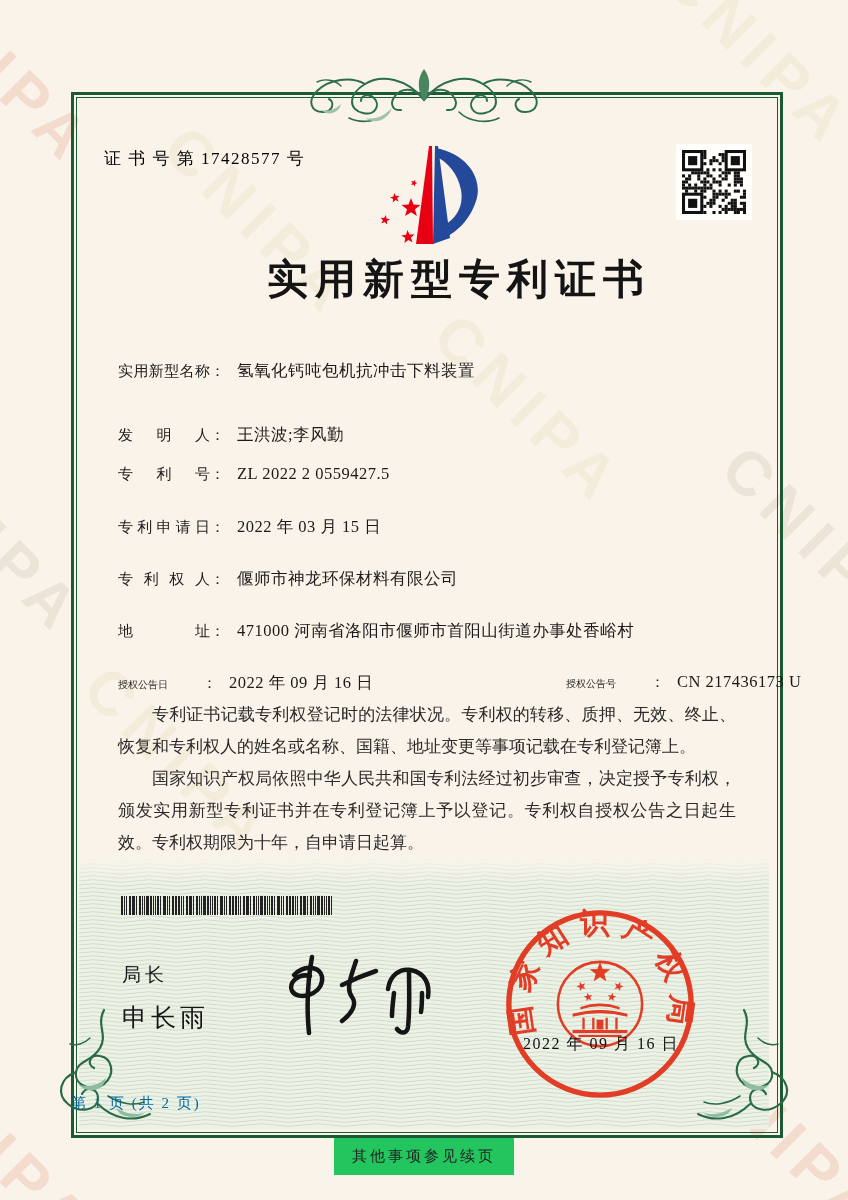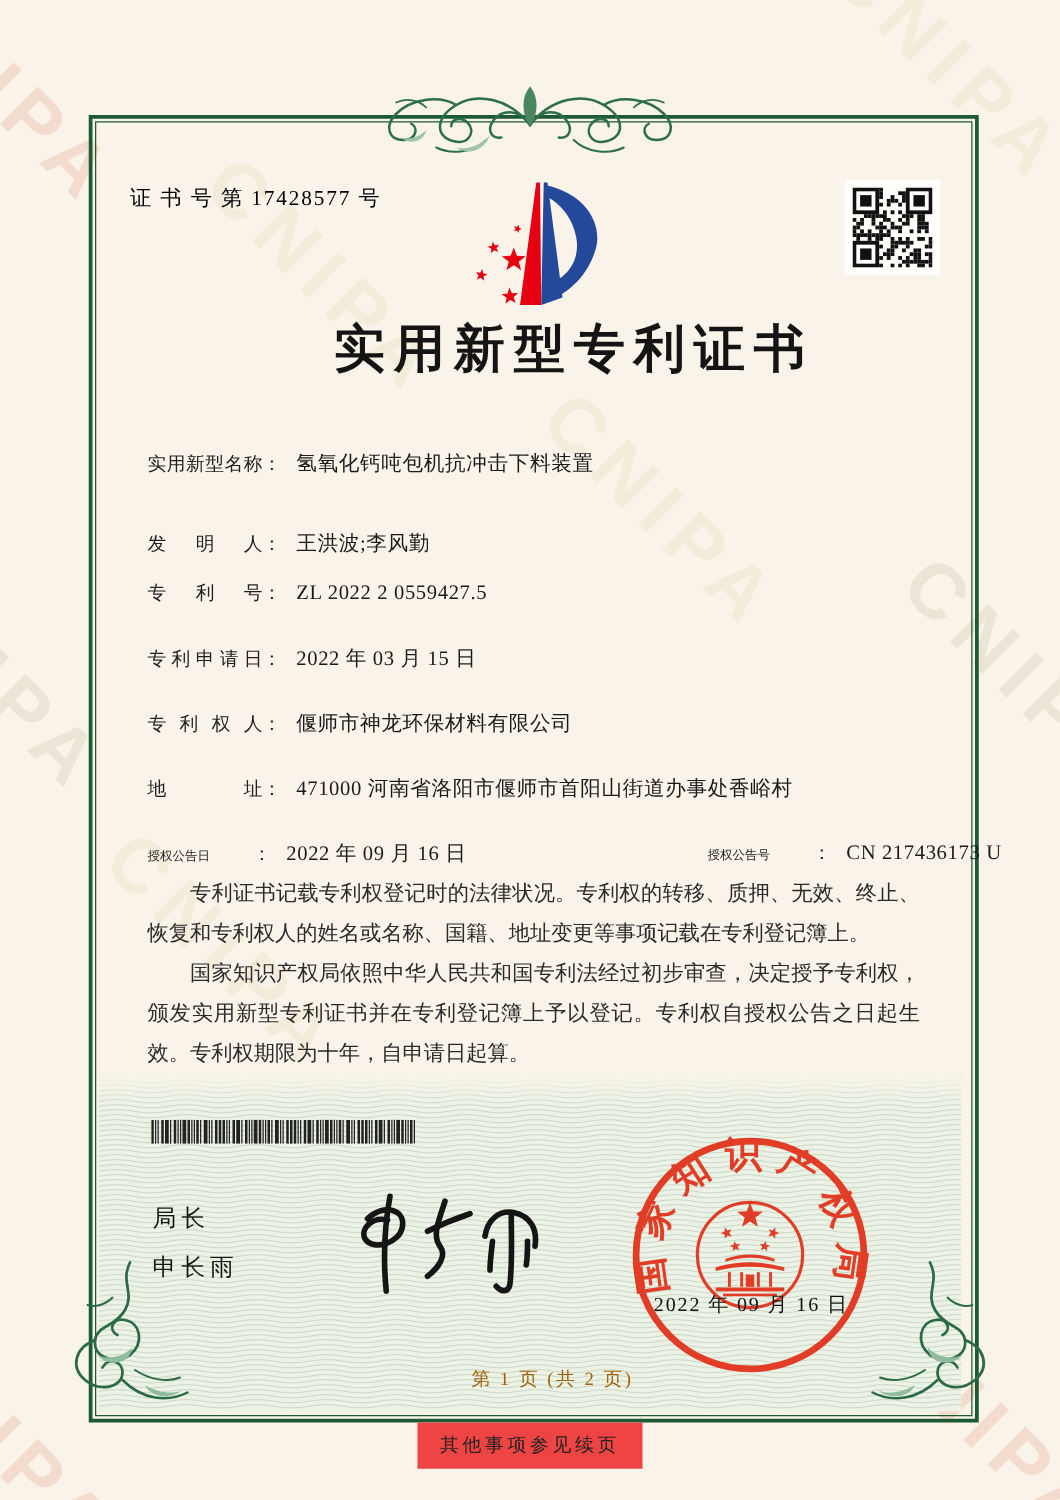--- a/index.html
+++ b/index.html
@@ -54,29 +54,29 @@
   .paras p{margin:0;font-size:17px;line-height:32px;text-align:justify;text-indent:2em;color:#2a2a2a;}
   
   .guilloche{position:absolute;left:79px;top:858px;width:690px;height:271px;background:#edf2e7;z-index:1;overflow:hidden;}
   .guilloche::after{content:'';position:absolute;left:0;top:0;right:0;height:26px;
     background:linear-gradient(#f9f4e9,rgba(249,244,233,0));}
   
   .barcode{position:absolute;left:121px;top:896px;z-index:4;}
   .signer-title{position:absolute;left:122px;top:962px;z-index:4;
     font-family:"Liberation Sans","DejaVu Sans",sans-serif;font-size:19px;letter-spacing:4px;color:#161616;}
   .signer-name{position:absolute;left:122px;top:1001px;z-index:4;
-    font-family:Liberation Mono, monospace;font-size:19px;letter-spacing:4px;color:#161616;}
+    font-family:Liberation Mono, monospace;font-size:25px;letter-spacing:4px;color:#161616;}
   .signature{position:absolute;left:250px;top:945px;z-index:5;}
   .seal{position:absolute;left:502px;top:906px;z-index:5;opacity:.93;}
   .seal-date{position:absolute;left:512px;top:1034px;width:178px;z-index:6;
     text-align:center;font-size:16px;letter-spacing:1.5px;color:#111;}
-  .page-no{position:absolute;left:89px;top:1094px;width:706px;z-index:4;
-    text-align:center;font-size:15px;letter-spacing:2px;color:#a16207;}
+  .page-no{position:absolute;left:71px;top:1094px;width:706px;z-index:4;
+    text-align:left;font-size:15px;letter-spacing:2px;color:#0369a1;}
   .footer{position:absolute;left:71px;top:1138px;width:706px;text-align:center;z-index:4;}
-  .footer span{display:inline-block;background:#ef4444;padding:9px 18px;font-size:15px;letter-spacing:3px;color:#222;}
+  .footer span{display:inline-block;background:#22c55e;padding:9px 18px;font-size:15px;letter-spacing:3px;color:#222;}
 </style>
 </head>
 <body>
 
 <div class="wm wm-pink" style="left:-60px;top:-40px">CNIPA</div>
 <div class="wm wm-beige" style="left:700px;top:-58px">CNIPA</div>
 <div class="wm wm-beige" style="left:200px;top:112px">CNIPA</div>
 <div class="wm wm-beige" style="left:470px;top:300px">CNIPA</div>
 <div class="wm wm-gray" style="left:-70px;top:430px">CNIPA</div>
 <div class="wm wm-gray" style="left:758px;top:432px">CNIPA</div>

